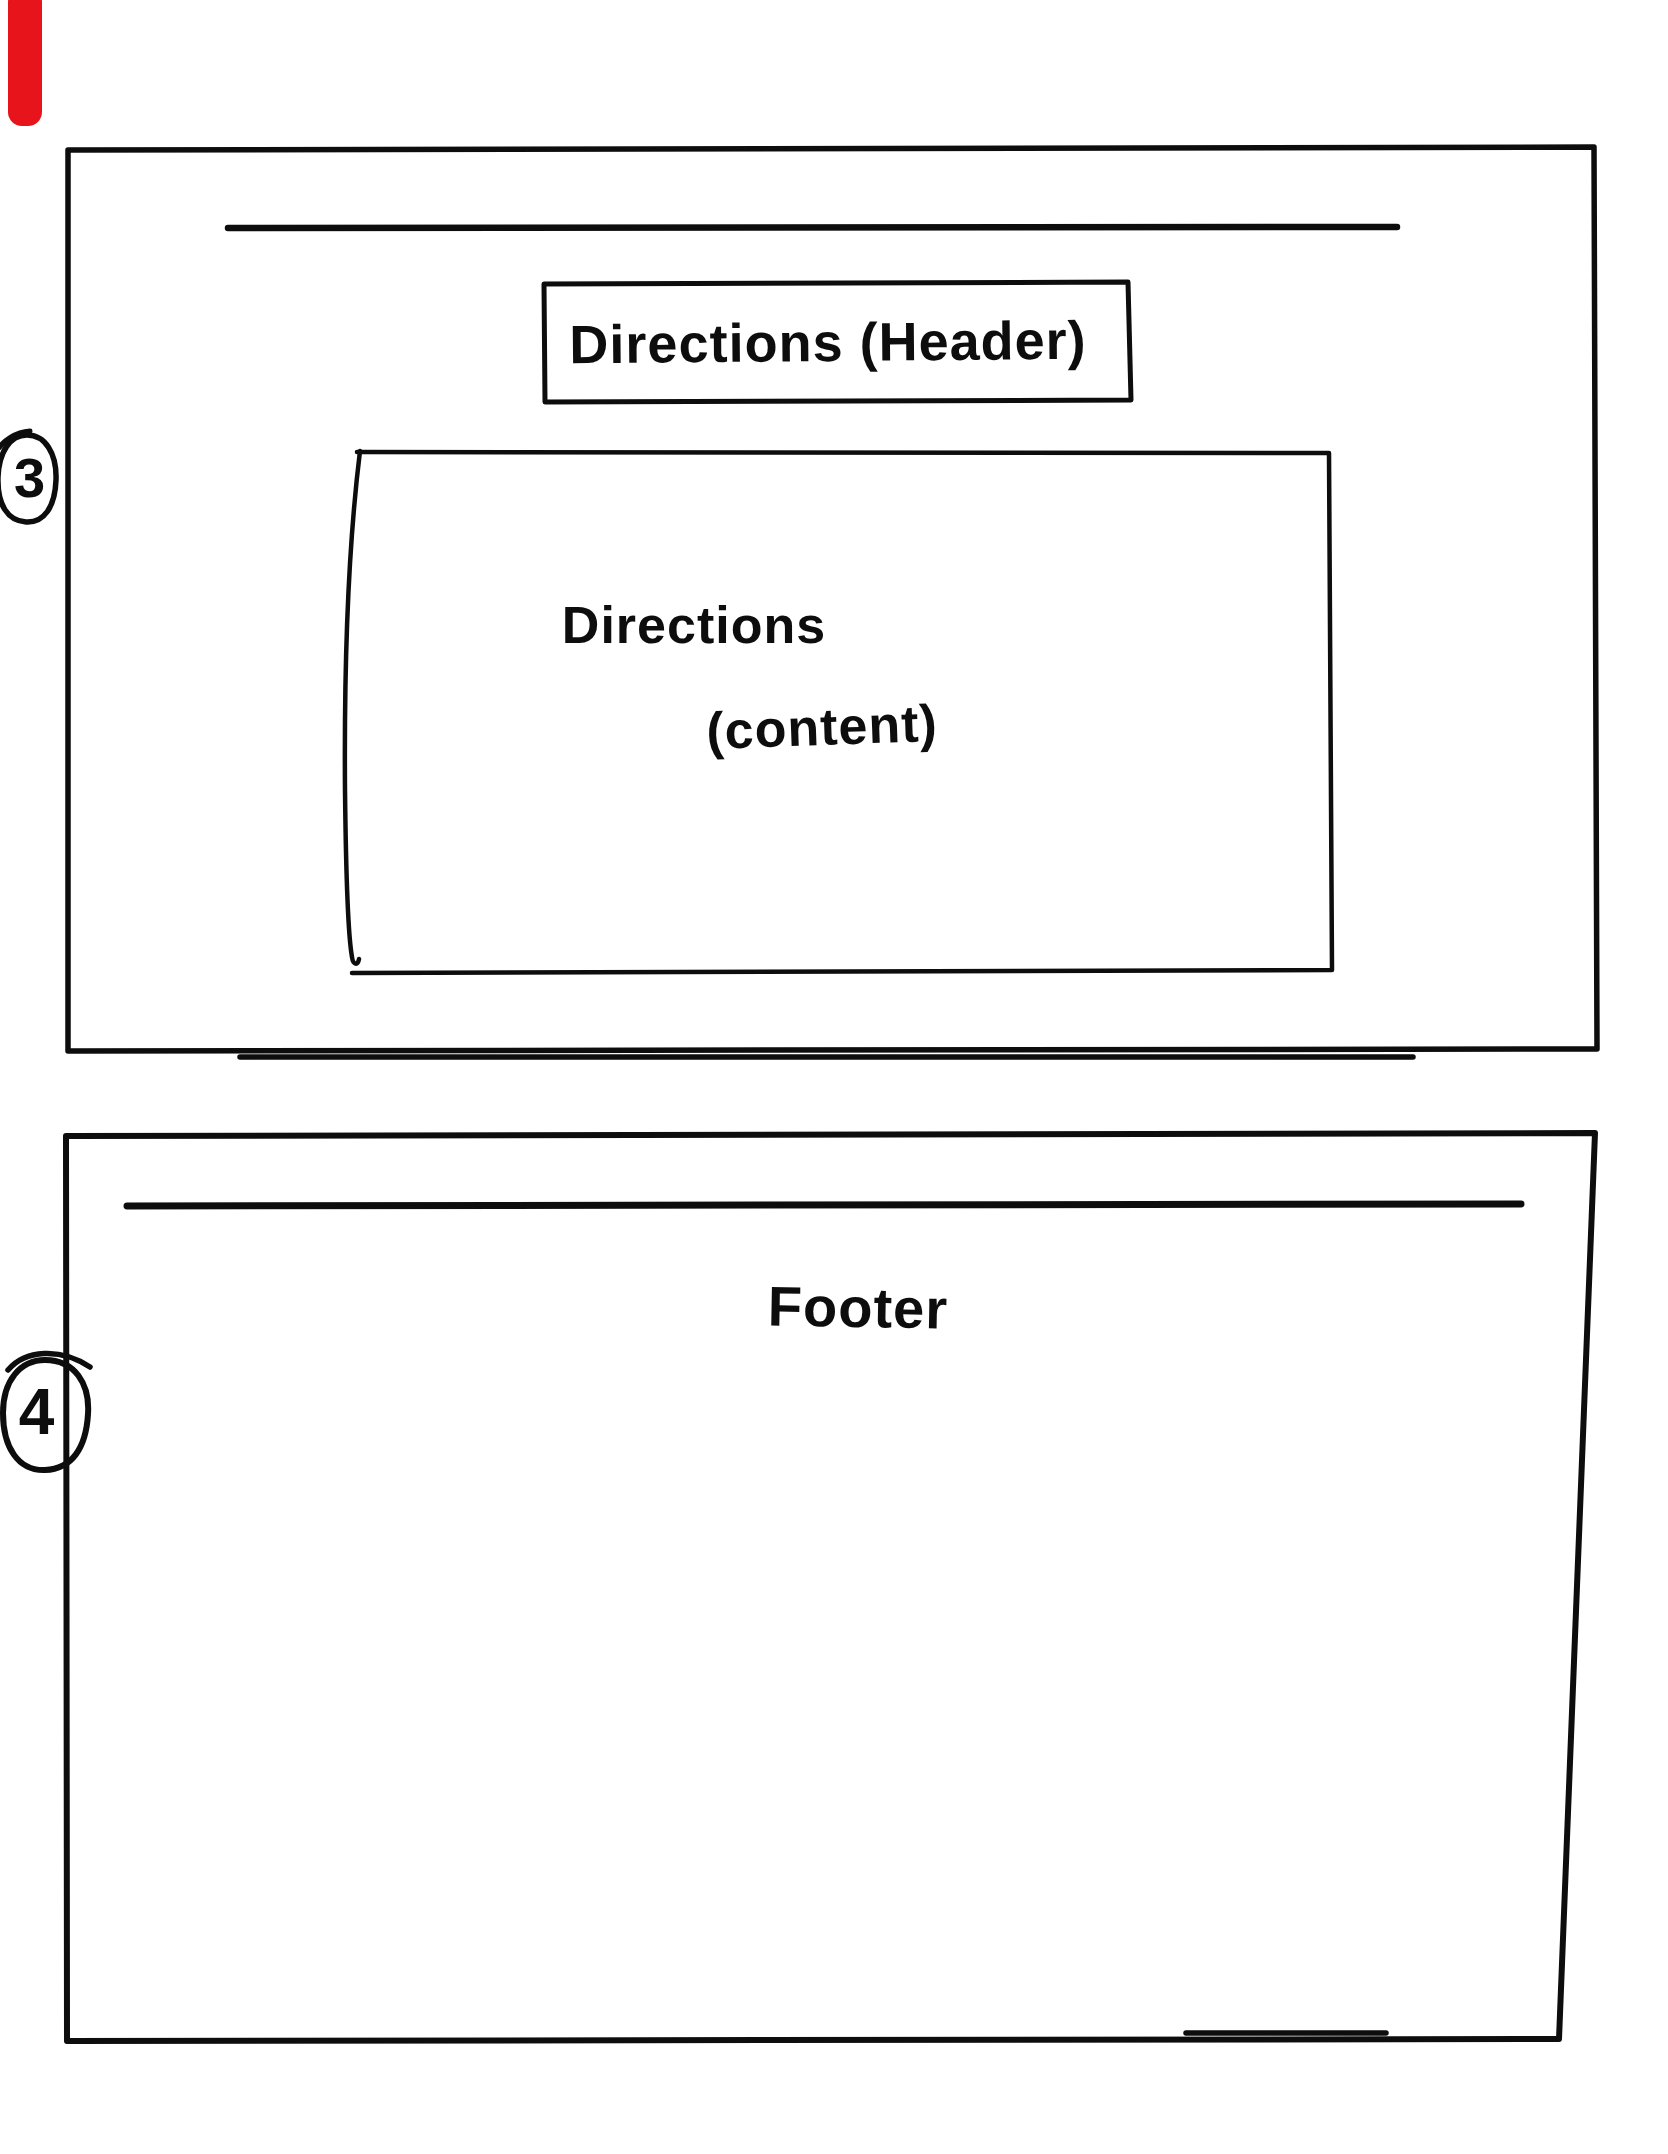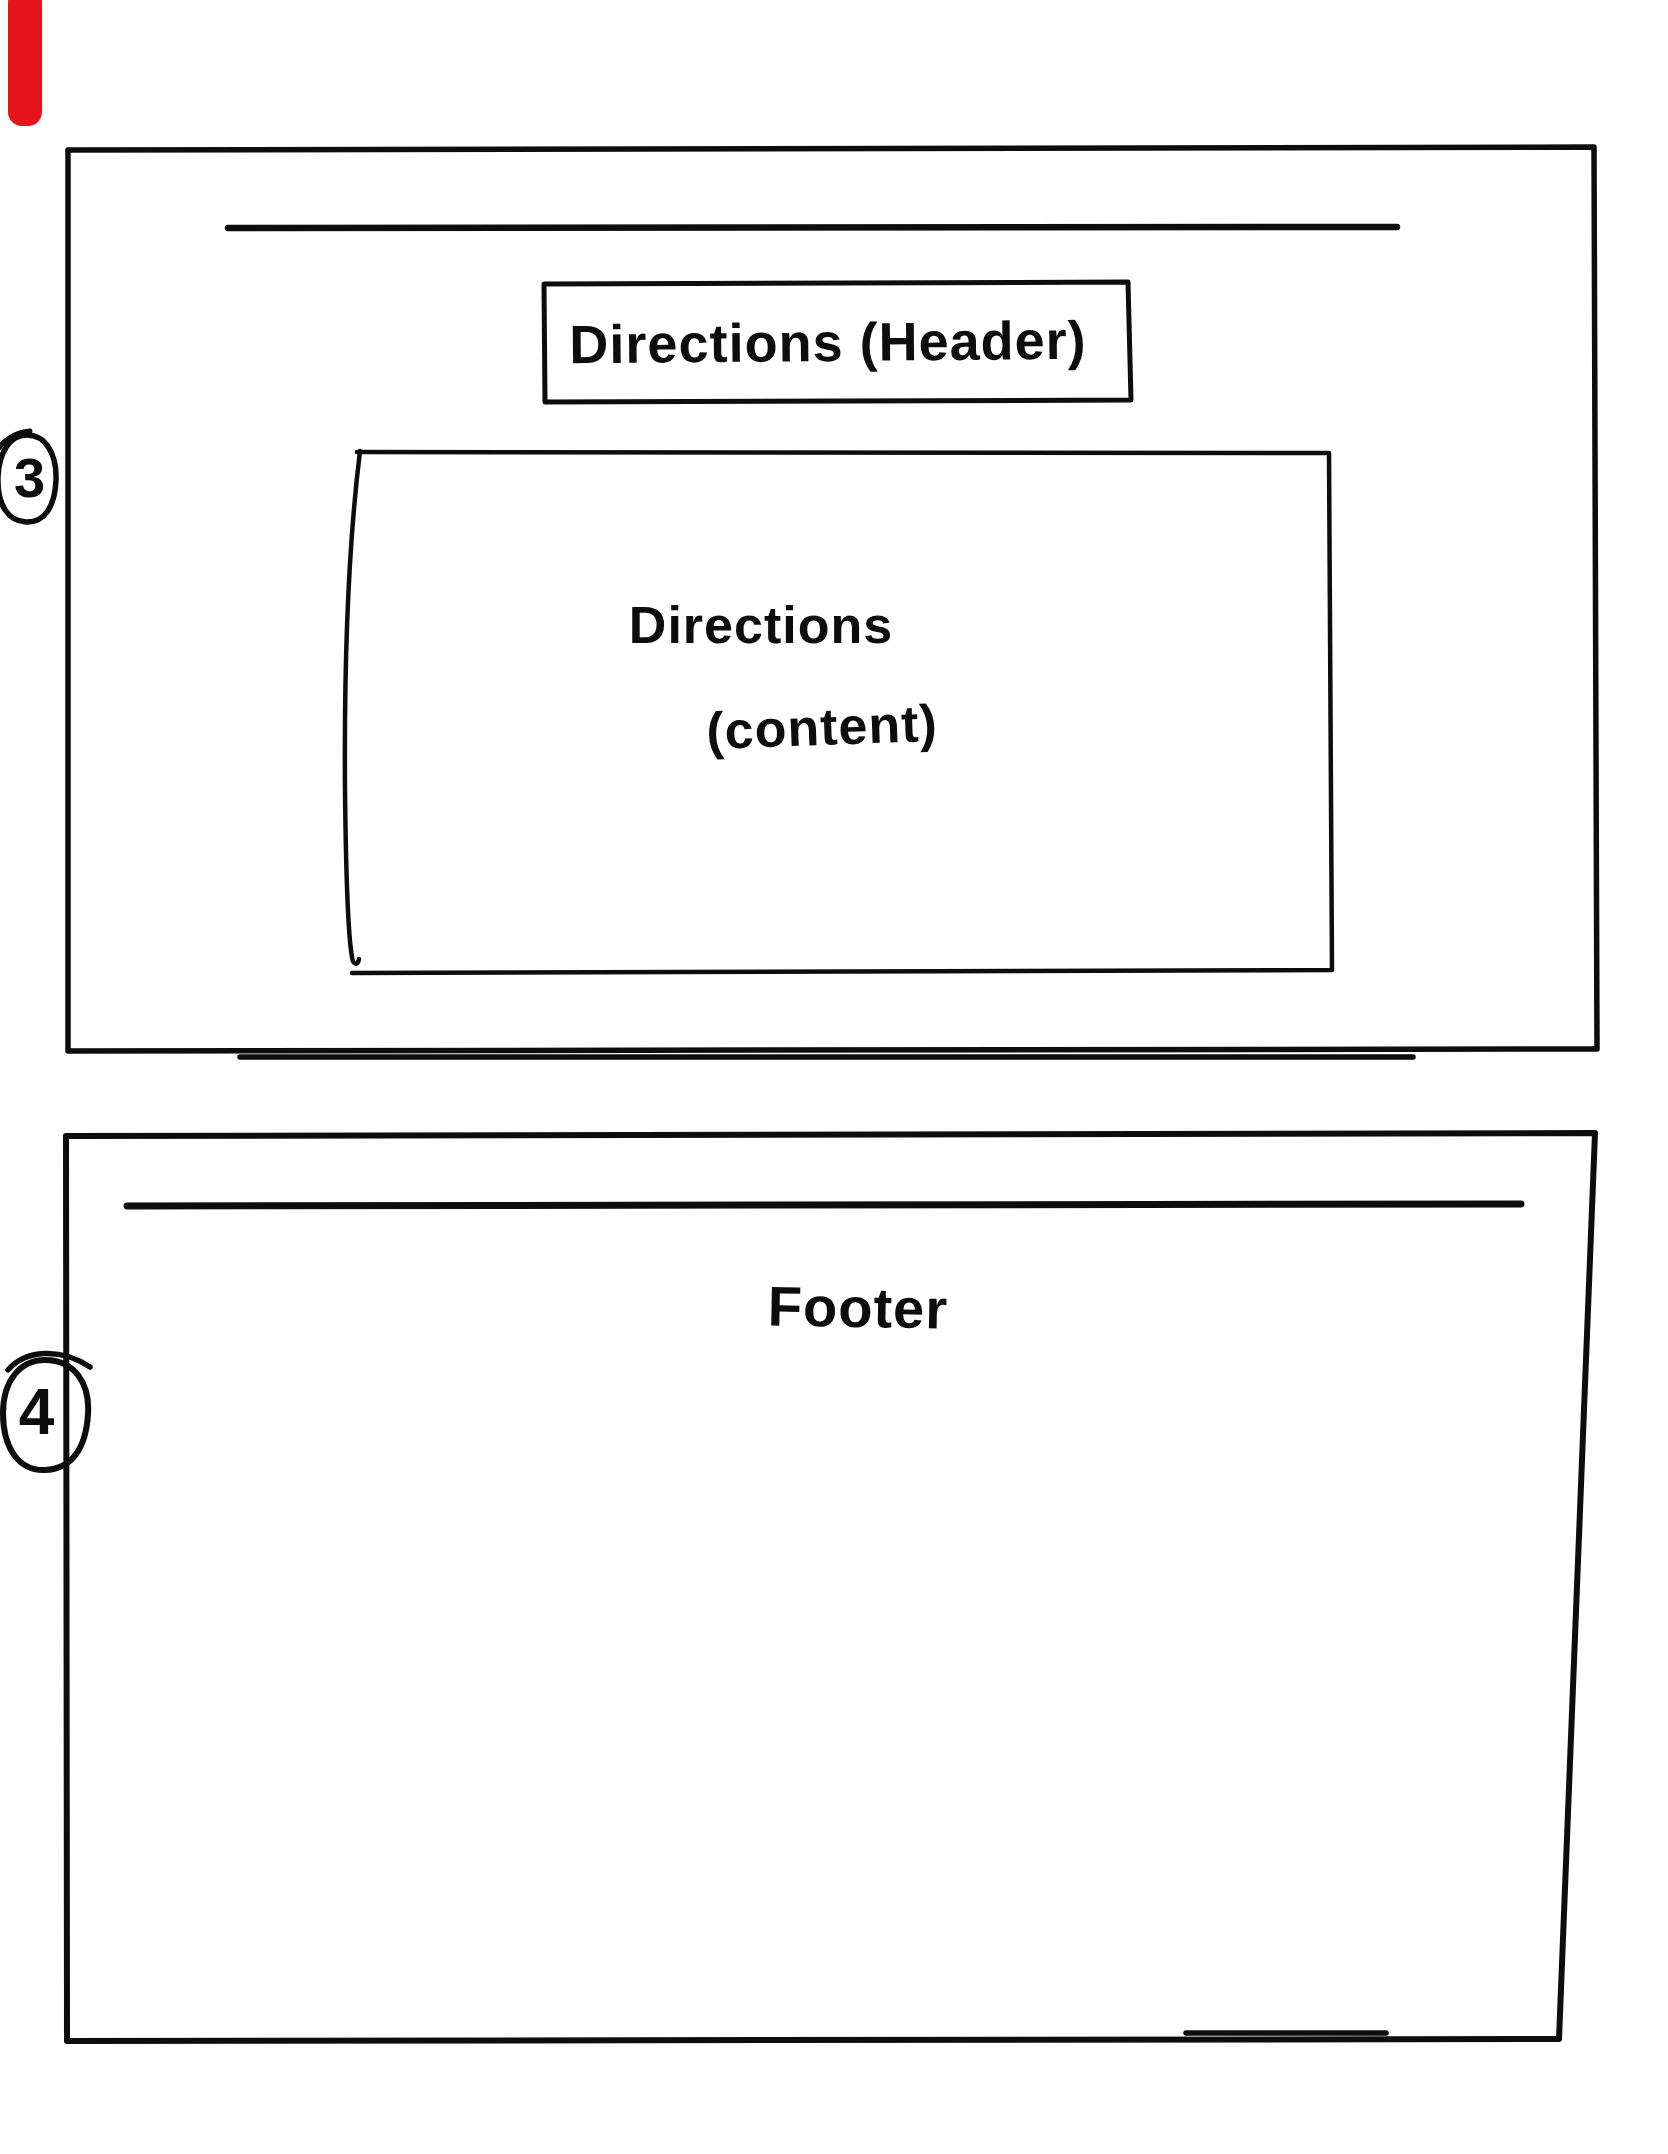--- a/index.html
+++ b/index.html
@@ -26,21 +26,21 @@
     position: absolute;
     color: #0d0d0d;
     font-weight: bold;
     white-space: nowrap;
     transform: translate(-50%, -50%);
     letter-spacing: 1px;
     line-height: 1;
     user-select: none;
   }
   .t-header    { left: 828px;  top: 342px;  font-size: 54px; transform: translate(-50%,-50%) rotate(-0.5deg); }
-  .t-content1  { left: 761px;  top: 625px;  font-size: 52px; }
+  .t-content1  { left: 694px;  top: 625px;  font-size: 52px; }
   .t-content2  { left: 822px;  top: 727px;  font-size: 52px; transform: translate(-50%,-50%) rotate(-2deg); }
   .t-footer    { left: 858px;  top: 1308px; font-size: 56px; transform: translate(-50%,-50%) rotate(1deg); }
   .t-num3      { left: 30px;   top: 478px;  font-size: 56px; }
   .t-num4      { left: 37px;   top: 1412px; font-size: 64px; }
 </style>
 </head>
 <body>
 
 <div class="sheet">
 

